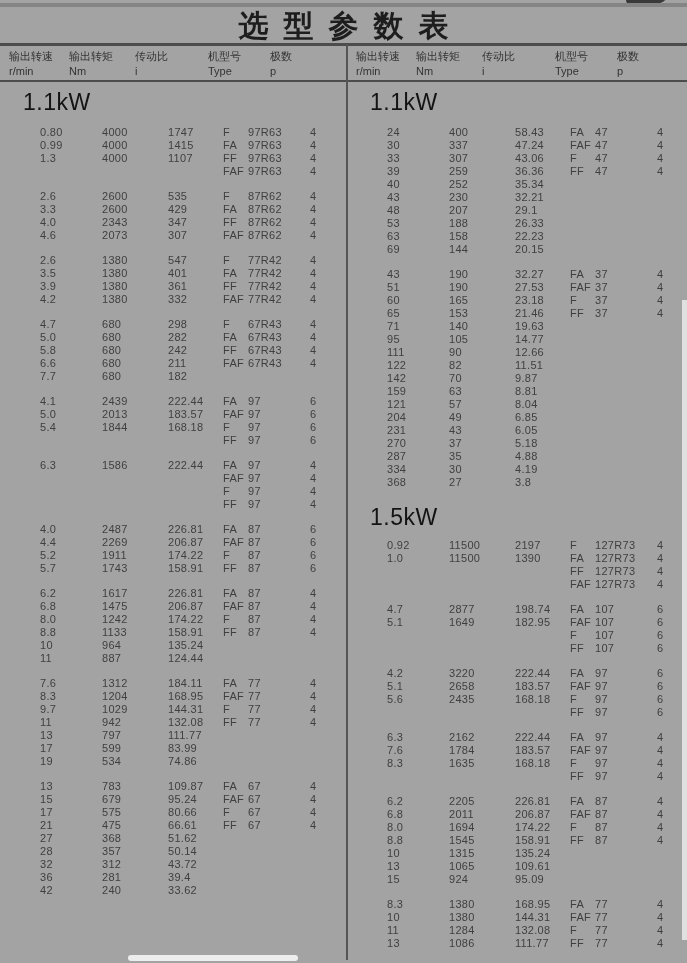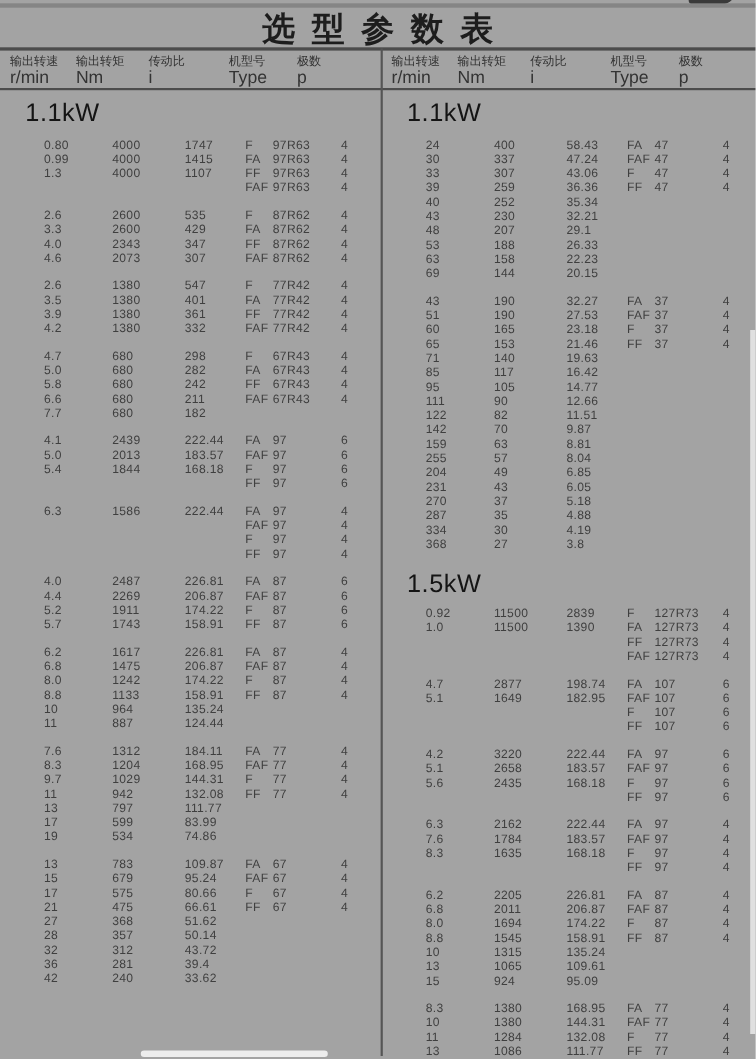--- a/index.html
+++ b/index.html
@@ -21,21 +21,21 @@
   .bottom-smudge{position:absolute;top:955px;left:128px;width:170px;height:6px;background:#ededed;border-radius:3px;}
   
   .page-title{
     position:absolute;top:6px;left:0;width:687px;
     text-align:center;font-size:30px;font-weight:bold;color:#1d1d1d;
     letter-spacing:15px;text-indent:15px;white-space:nowrap;
   }
   
   .hdr-cell{position:absolute;top:49px;width:84px;text-align:left;}
   .hdr-label{font-size:11px;line-height:15px;color:#333;display:block;}
-  .hdr-unit{font-size:16px;line-height:14px;color:#333;display:block;}
+  .hdr-unit{font-size:11px;line-height:14px;color:#333;display:block;}
   
   .pL .h1{left:9px;}   .pL .h2{left:69px;}  .pL .h3{left:135px;} .pL .h4{left:208px;} .pL .h5{left:270px;}
   .pR .h1{left:356px;} .pR .h2{left:416px;} .pR .h3{left:482px;} .pR .h4{left:555px;} .pR .h5{left:617px;}
   
   .panel{position:absolute;top:87px;width:315px;}
   .panel-left{left:26px;}
   .panel-right{left:373px;width:312px;}
   .kw-heading{font-size:23px;font-weight:normal;color:#141414;margin:16px 0 10px -3px;line-height:24px;letter-spacing:0.5px;}
   .panel > .kw-heading:first-child{margin-top:3px;margin-bottom:12px;}
   .group{margin-bottom:12px;}
@@ -584,25 +584,20 @@
           <span class="c c4">FF</span>
           <span class="c c5">37</span>
           <span class="c c6">4</span>
         </div>
         <div class="row">
           <span class="c c1">71</span>
           <span class="c c2">140</span>
           <span class="c c3">19.63</span>
         </div>
         <div class="row">
-          <span class="c c1">85</span>
-          <span class="c c2">117</span>
-          <span class="c c3">16.42</span>
-        </div>
-        <div class="row">
           <span class="c c1">95</span>
           <span class="c c2">105</span>
           <span class="c c3">14.77</span>
         </div>
         <div class="row">
           <span class="c c1">111</span>
           <span class="c c2">90</span>
           <span class="c c3">12.66</span>
         </div>
         <div class="row">
@@ -614,21 +609,21 @@
           <span class="c c1">142</span>
           <span class="c c2">70</span>
           <span class="c c3">9.87</span>
         </div>
         <div class="row">
           <span class="c c1">159</span>
           <span class="c c2">63</span>
           <span class="c c3">8.81</span>
         </div>
         <div class="row">
-          <span class="c c1">255</span>
+          <span class="c c1">121</span>
           <span class="c c2">57</span>
           <span class="c c3">8.04</span>
         </div>
         <div class="row">
           <span class="c c1">204</span>
           <span class="c c2">49</span>
           <span class="c c3">6.85</span>
         </div>
         <div class="row">
           <span class="c c1">231</span>
@@ -654,21 +649,21 @@
           <span class="c c1">368</span>
           <span class="c c2">27</span>
           <span class="c c3">3.8</span>
         </div>
       </div>
       <div class="kw-heading">1.5kW</div>
       <div class="group">
         <div class="row">
           <span class="c c1">0.92</span>
           <span class="c c2">11500</span>
-          <span class="c c3">2839</span>
+          <span class="c c3">2197</span>
           <span class="c c4">F</span>
           <span class="c c5">127R73</span>
           <span class="c c6">4</span>
         </div>
         <div class="row">
           <span class="c c1">1.0</span>
           <span class="c c2">11500</span>
           <span class="c c3">1390</span>
           <span class="c c4">FA</span>
           <span class="c c5">127R73</span>

